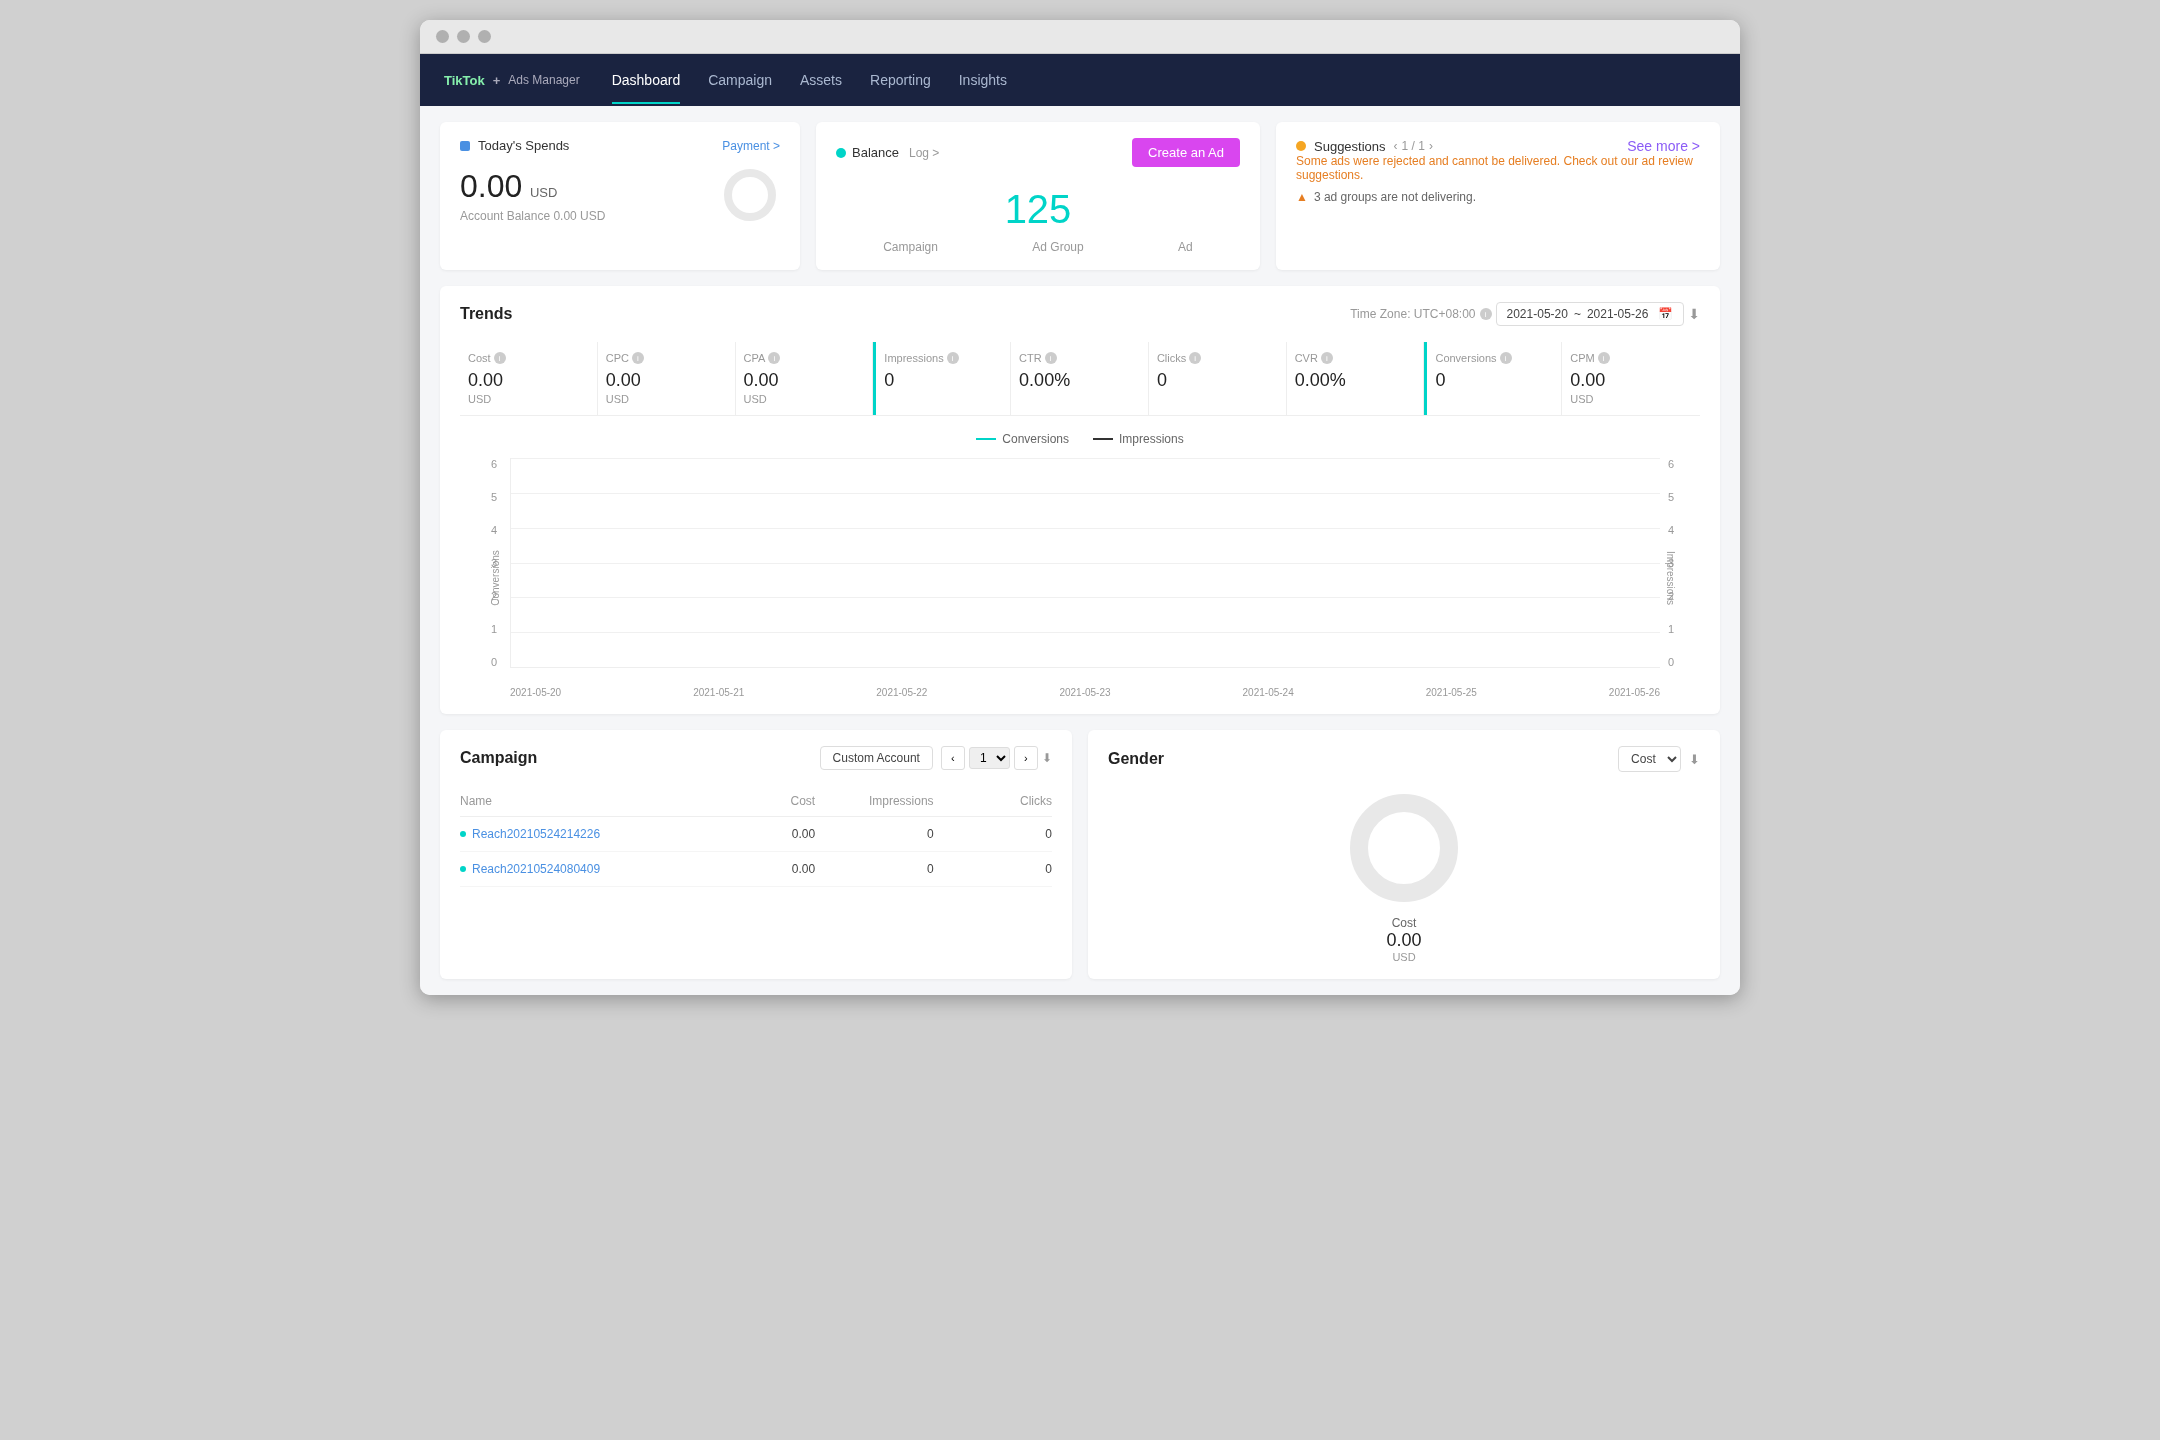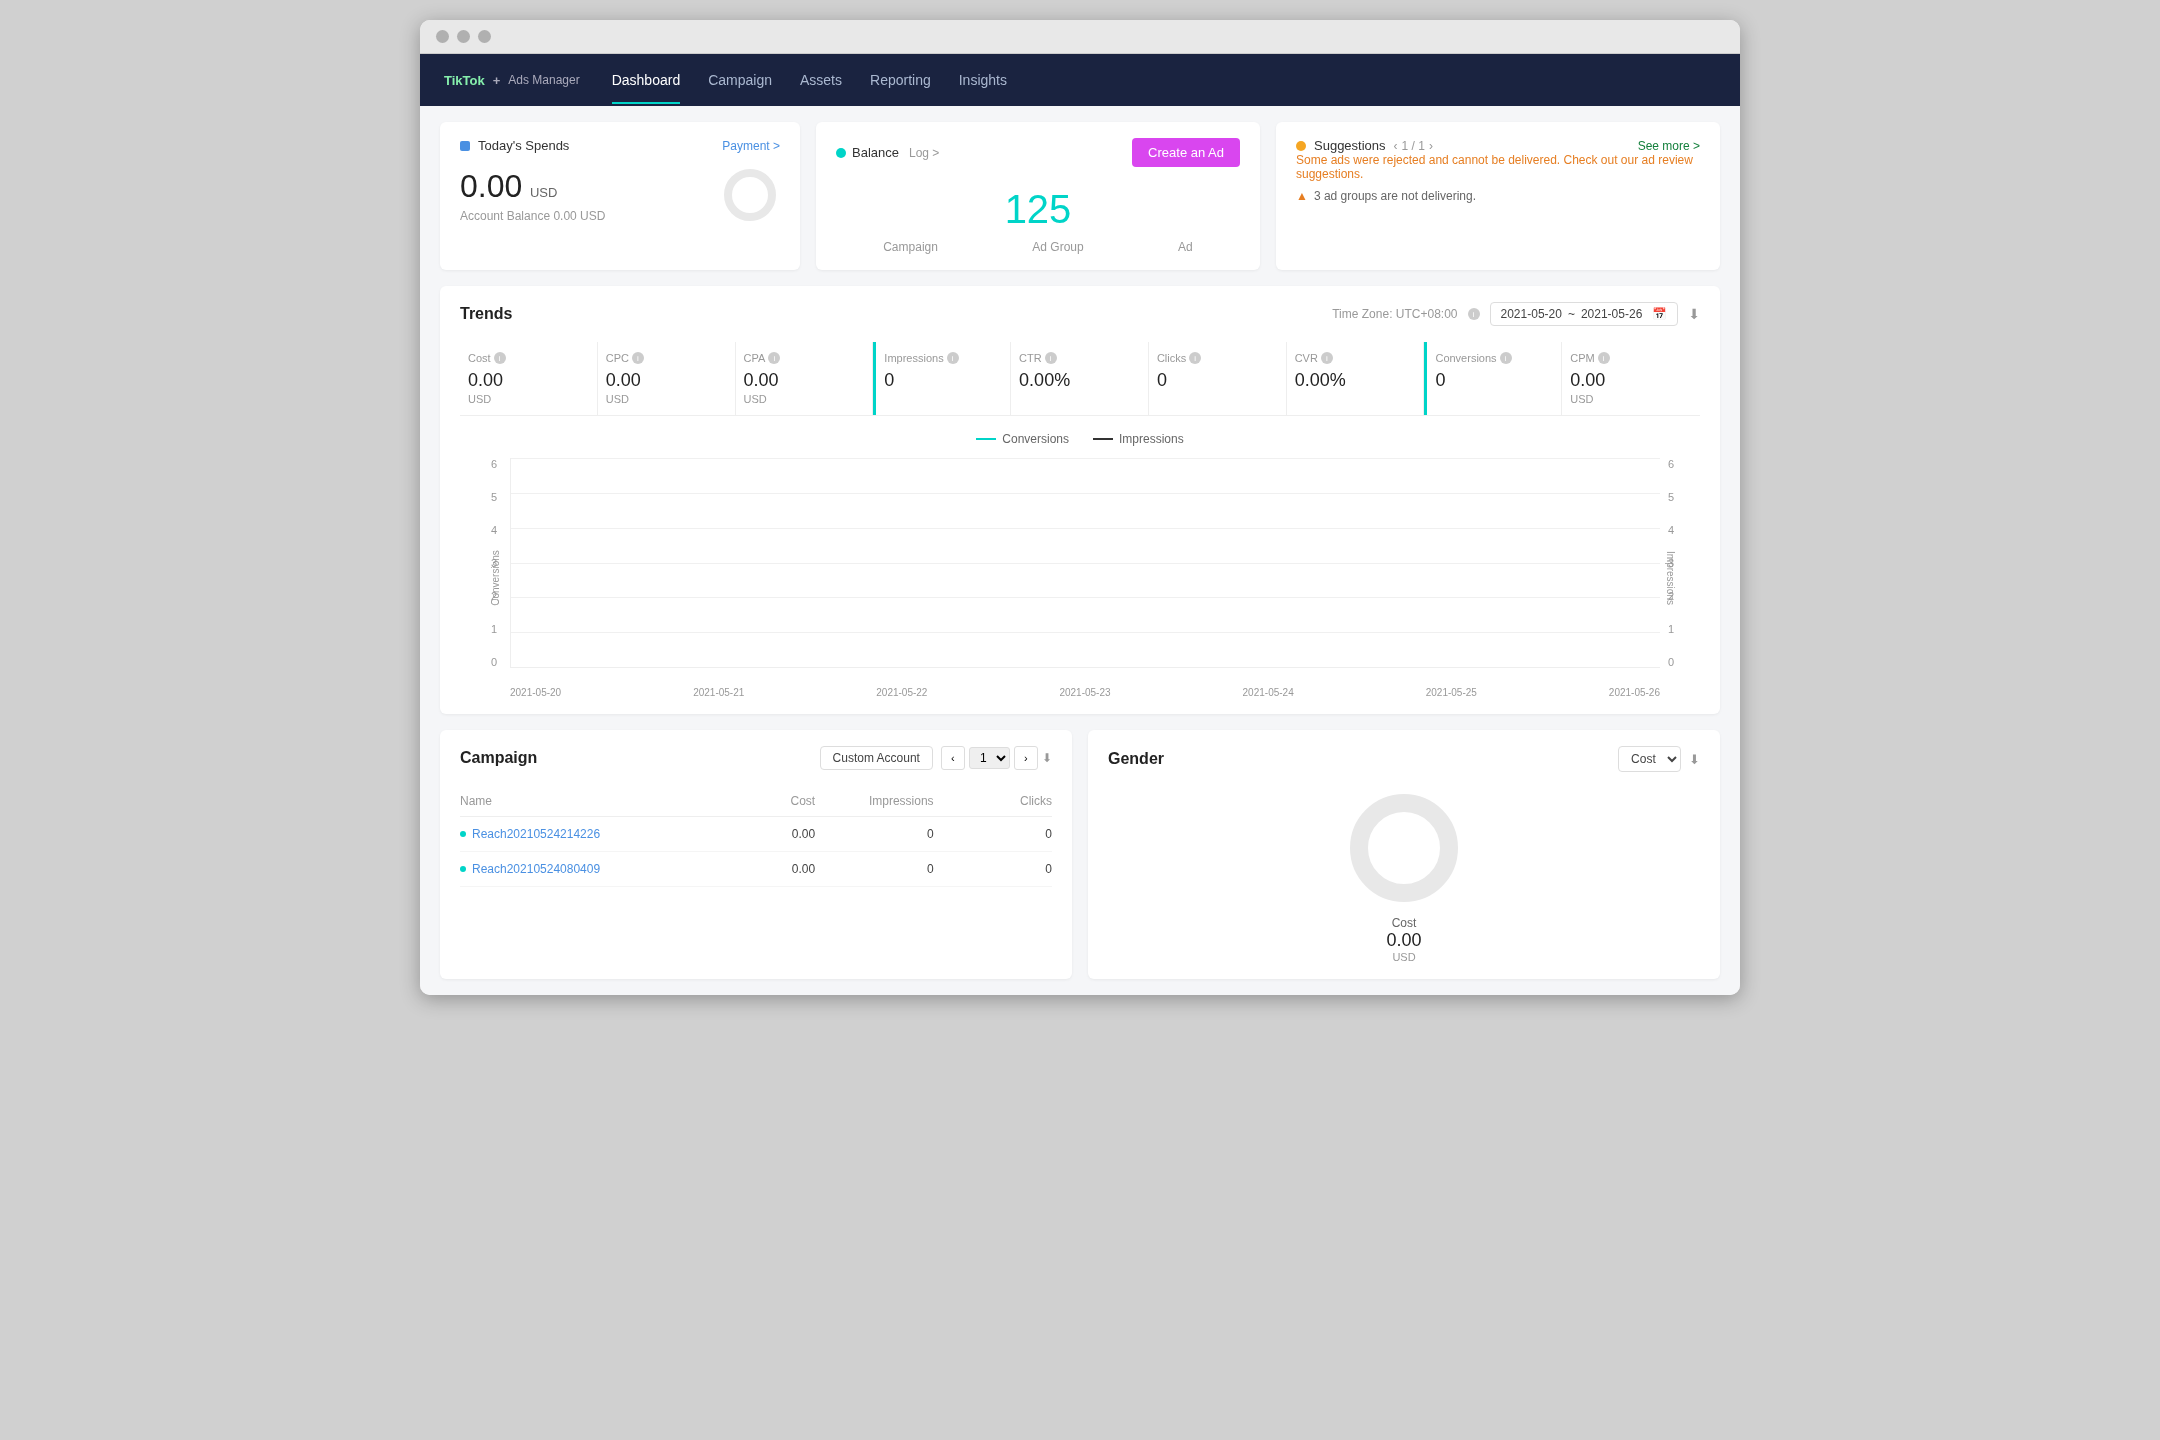--- a/index.html
+++ b/index.html
@@ -151,41 +151,41 @@
     }
     .active-number { font-size: 40px; font-weight: 300; color: #00d4c8; text-align: center; padding: 8px 0; }
     .active-labels { display: flex; justify-content: space-around; font-size: 12px; color: #999; }
 
     
     .suggestions-card {}
     .suggestions-header { display: flex; align-items: center; justify-content: space-between; }
     .suggestions-title-row { display: flex; align-items: center; gap: 8px; }
     .orange-dot { width: 10px; height: 10px; background: #f5a623; border-radius: 50%; }
     .suggestions-nav { display: flex; align-items: center; gap: 4px; font-size: 12px; color: #999; }
-    .see-more { font-size: 12px; color: #15803d; cursor: pointer; }
+    .see-more { font-size: 14px; color: #8b5cf6; cursor: pointer; }
     .suggestion-text { font-size: 12px; color: #e67e22; margin-bottom: 8px; }
     .suggestion-warning { font-size: 12px; color: #666; display: flex; align-items: center; gap: 6px; }
     .warn-icon { color: #e67e22; }
 
     
     .trends-card {
       background: white;
       border-radius: 6px;
       padding: 16px 20px;
       box-shadow: 0 1px 3px rgba(0,0,0,0.06);
       margin-bottom: 16px;
     }
     .trends-header {
       display: flex;
       align-items: center;
       justify-content: space-between;
       margin-bottom: 16px;
     }
     .trends-title { font-size: 16px; font-weight: 600; color: #222; text-align: center; }
-    .trends-controls { display: flex; align-items: center; gap: 10px; margin-left: 8px; }
+    .trends-controls { display: flex; align-items: center; gap: 4px; margin-left: 8px; }
     .timezone-text { font-size: 12px; color: #999; }
     .date-range {
       display: flex;
       align-items: center;
       gap: 6px;
       border: 1px solid #ddd;
       border-radius: 4px;
       padding: 4px 10px;
       font-size: 12px;
       color: #444;

